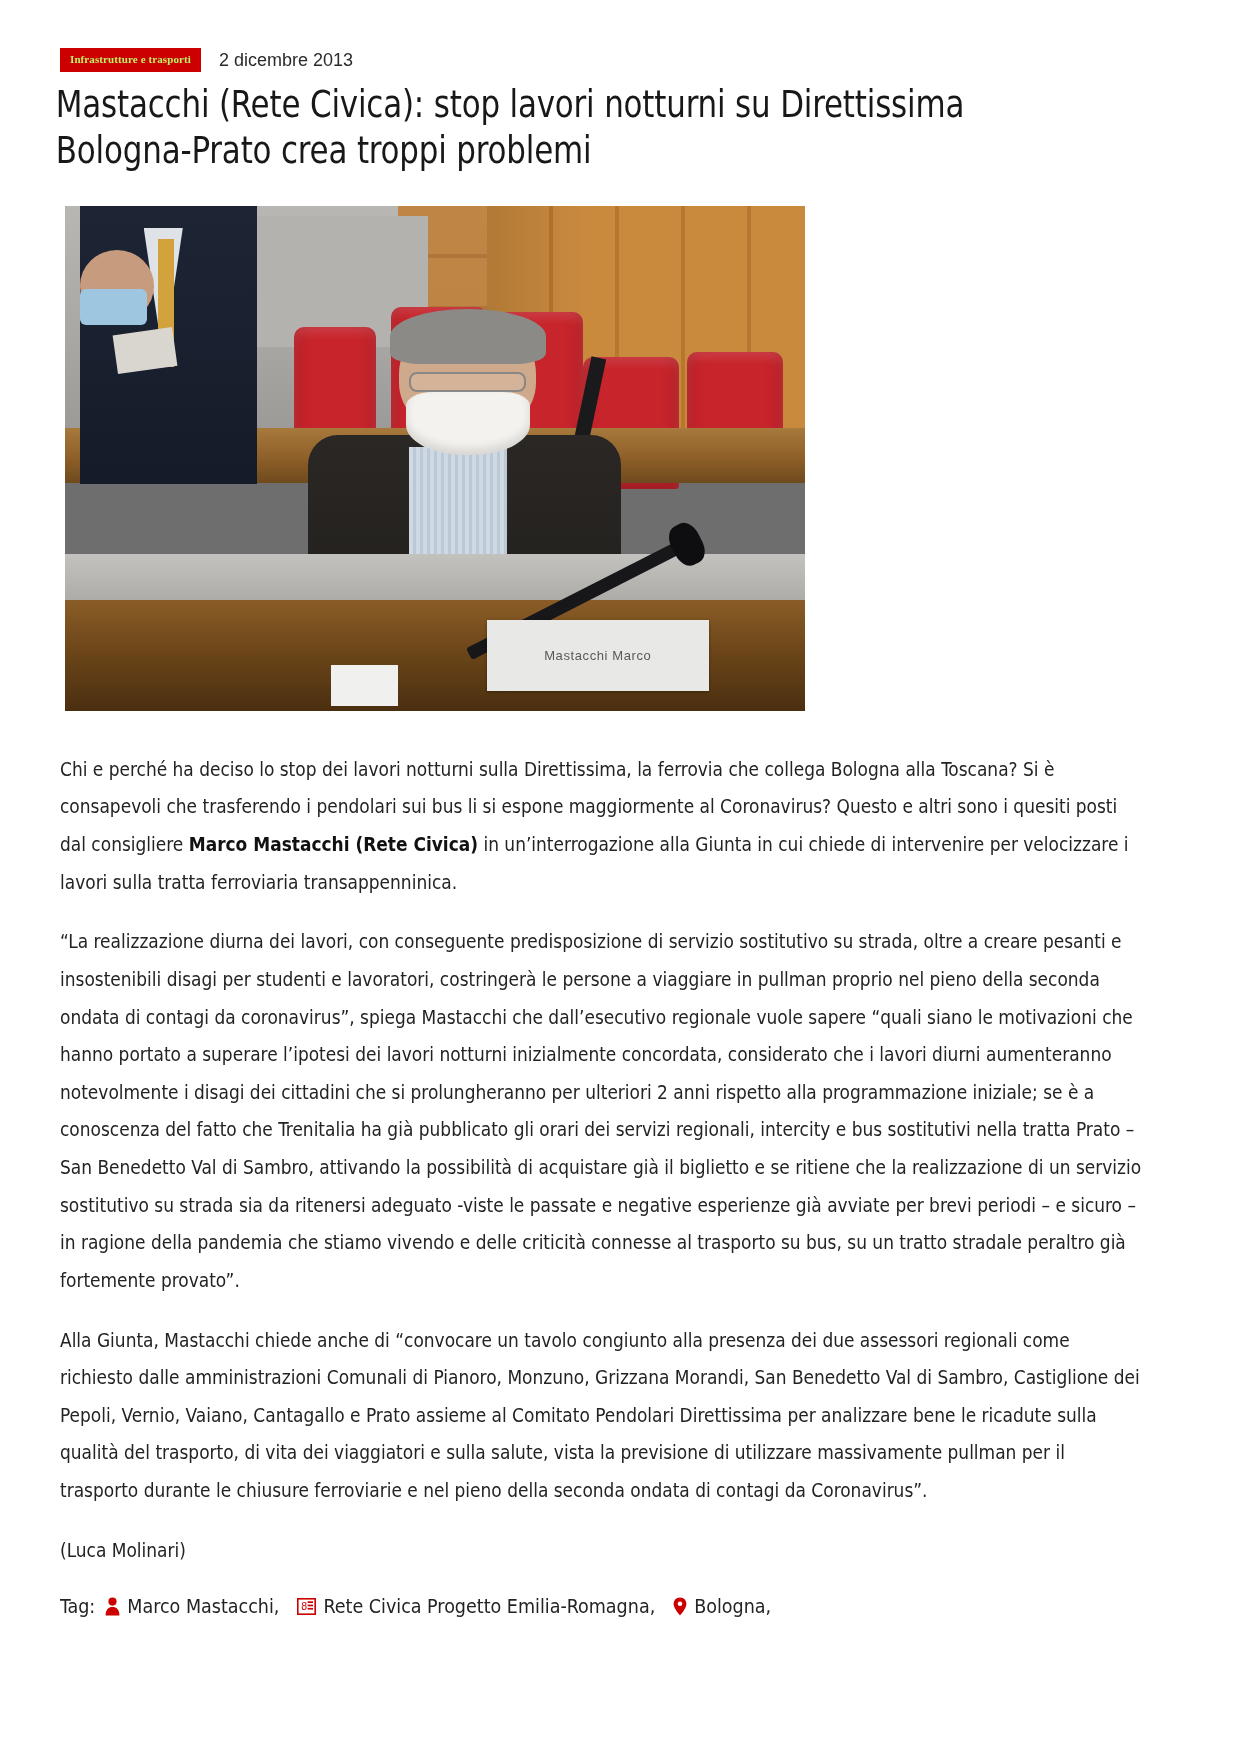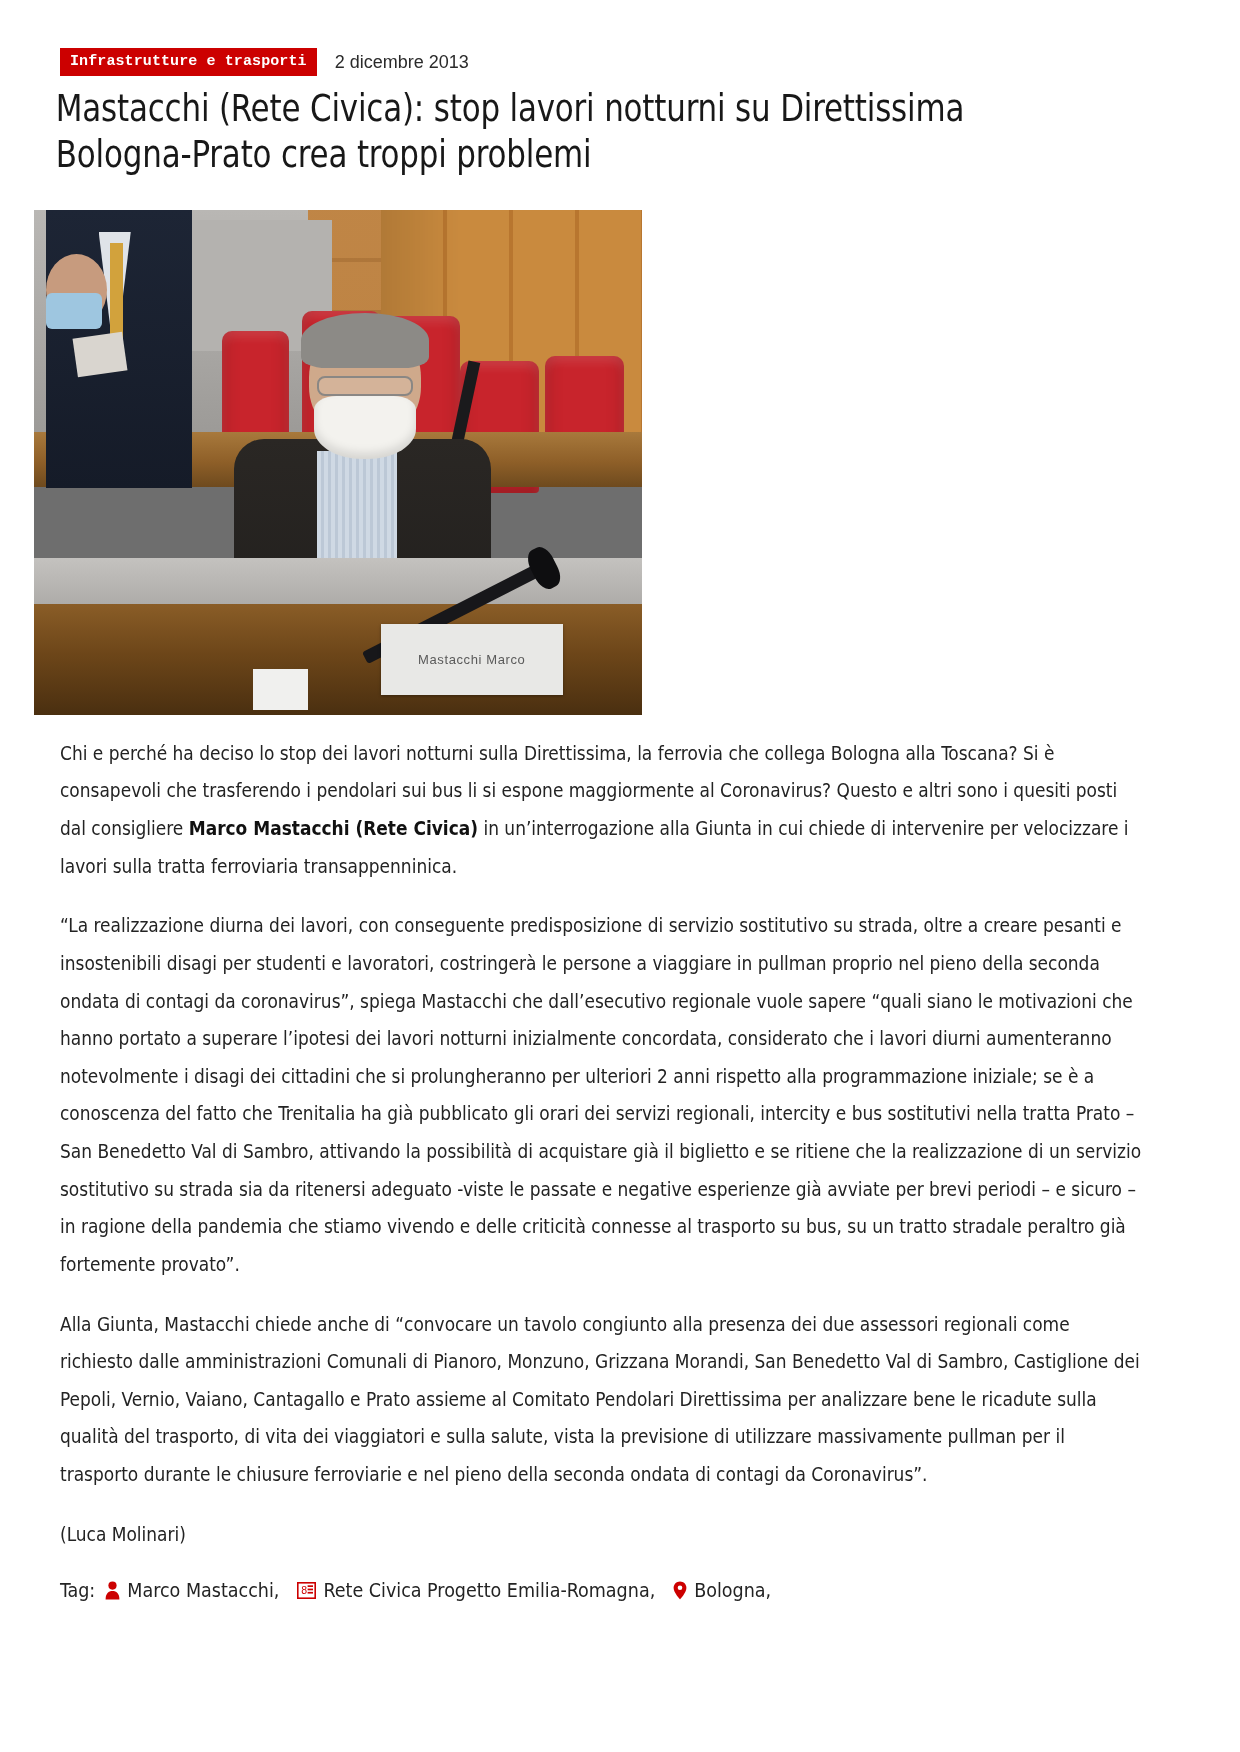--- a/index.html
+++ b/index.html
@@ -26,28 +26,28 @@
   
   .kicker-row {
     display: flex;
     align-items: center;
     gap: 18px;
     padding: 48px 60px 0 60px;
   }
   .cat-badge {
     display: inline-block;
     background: #cc0000;
-    color: #ffffff;
+    color: #bef264;
     font-weight: bold;
-    font-size: 15px;
+    font-size: 11px;
     letter-spacing: 0.1px;
     line-height: 1;
     padding: 6px 10px 7px 10px;
     white-space: nowrap;
-    font-family: Liberation Mono, monospace;
+    font-family: Liberation Serif, serif;
   }
   .kicker-date {
     font-size: 18px;
     color: #2b2b2b;
     font-family: "Liberation Sans", sans-serif;
     white-space: nowrap;
   }
 
   .headline {
     margin: 10px 0 0 0;
@@ -73,22 +73,22 @@
     line-height: 1.28;
     color: #2a2a2a;
     font-family: "DejaVu Sans Condensed", "Liberation Sans Narrow", "Liberation Sans", sans-serif;
     transform: scaleX(0.95);
     transform-origin: left top;
     margin: 0;
   }
 
   
   .photo-wrap {
-    margin: 32px 0 0 34px;
-    width: 608px;
+    margin: 32px 0 0 65px;
+    width: 740px;
     height: 505px;
     position: relative;
     overflow: hidden;
     background: #6e6e6e;
   }
   .ph-bg-wall {
     position: absolute; left: 0; top: 0; width: 100%; height: 46%;
     background: linear-gradient(180deg, #b9b7b4 0%, #a8a6a3 60%, #9b9996 100%);
   }
   .ph-wood-panel {
@@ -209,21 +209,21 @@
     background: #1a1a1c; transform: rotate(12deg);
   }
   .ph-white-card {
     position: absolute; left: 36%; bottom: 1%; width: 9%; height: 8%;
     background: #f0f0ee;
   }
 
   
   .body-copy {
     padding: 0 60px;
-    margin-top: 20px;
+    margin-top: 40px;
   }
   .body-copy p {
     font-size: 19.5px;
     line-height: 1.93;
     color: #232323;
     margin: 0 0 22px 0;
     text-align: left;
     font-family: "DejaVu Sans Condensed", "Liberation Sans Narrow", "Liberation Sans", sans-serif;
     transform: scaleX(0.97);
     transform-origin: left top;

